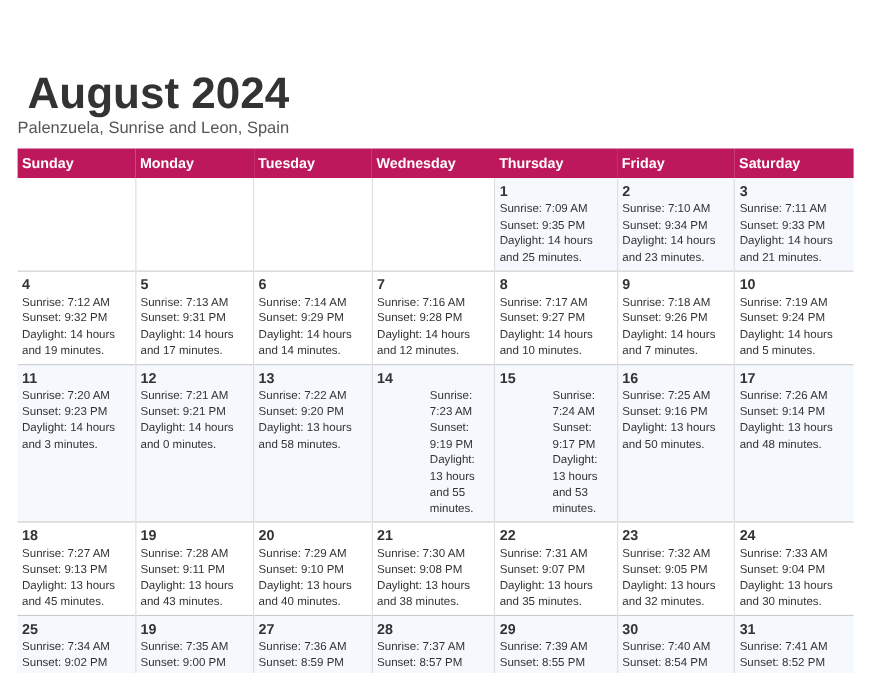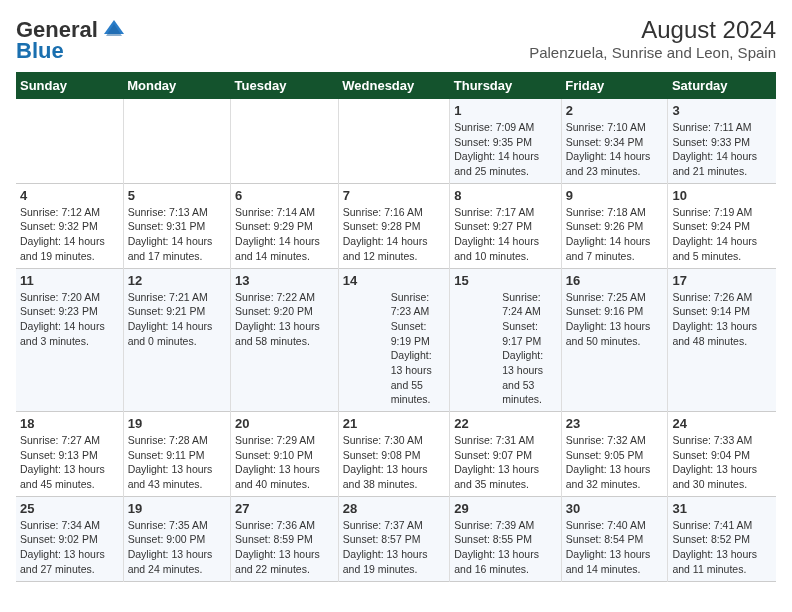--- a/index.html
+++ b/index.html
@@ -29,35 +29,36 @@
     .logo-blue { color: #1a6faf; }
     .logo-icon {
       width: 28px;
       height: 28px;
       margin-left: 2px;
     }
     .title-area {
       text-align: right;
     }
     .month-year {
-      font-size: 24px;
-      font-weight: normal;
+      font-size: 40px;
+      font-weight: bold;
       color: #333;
+      margin-top: 47px;
     }
     .location {
       font-size: 15px;
       color: #555;
     }
     table {
       width: 100%;
       border-collapse: collapse;
       font-size: 11px;
     }
     thead th {
-      background-color: #14532d;
+      background-color: #be185d;
       color: #fff;
       padding: 6px 4px;
       text-align: left;
       font-size: 13px;
       font-weight: bold;
     }
     tbody tr {
       border-bottom: 1px solid #ccc;
     }
     tbody td {
@@ -82,32 +83,20 @@
       font-size: 10.5px;
     }
     tbody tr:nth-child(odd) td { background: #f5f8fc; }
     tbody tr:nth-child(even) td { background: #fff; }
     .cell-empty { background: #fff !important; }
   </style>
 </head>
 <body>
 
 <div class="header">
-  <div class="logo">
-    <div>
-      <div style="display:flex;align-items:center;">
-        <span class="logo-text logo-general">General</span>
-        <svg class="logo-icon" viewBox="0 0 28 28">
-          <polygon points="14,4 24,18 4,18" fill="#2a7dc9"></polygon>
-          <polygon points="14,8 22,20 6,20" fill="#1a5fa0" opacity="0.5"></polygon>
-        </svg>
-      </div>
-      <span class="logo-text logo-blue" style="display:block;margin-top:-4px;">Blue</span>
-    </div>
-  </div>
   <div class="title-area">
     <div class="month-year">August 2024</div>
     <div class="location">Palenzuela, Sunrise and Leon, Spain</div>
   </div>
 </div>
 
 <table>
   <thead>
     <tr>
     <th>Sunday</th>

